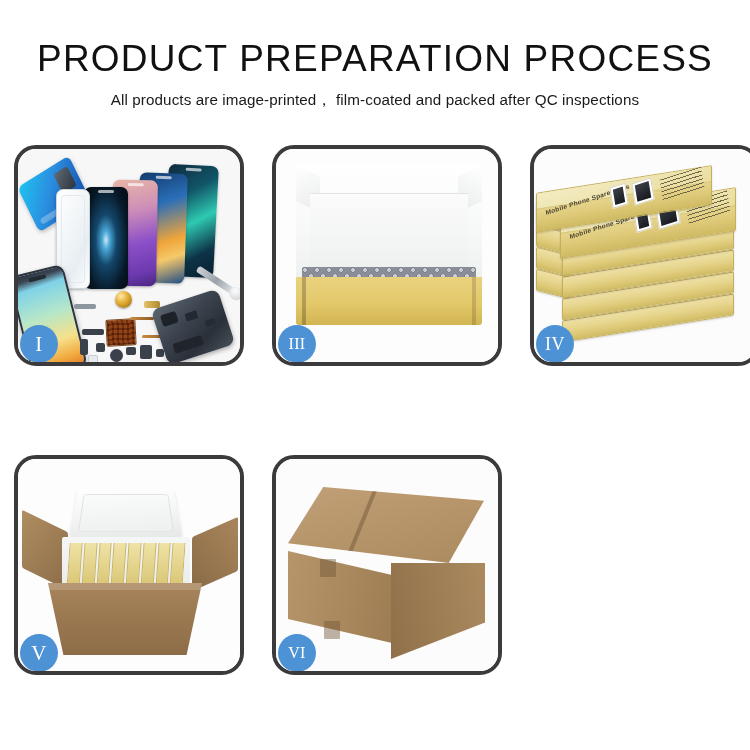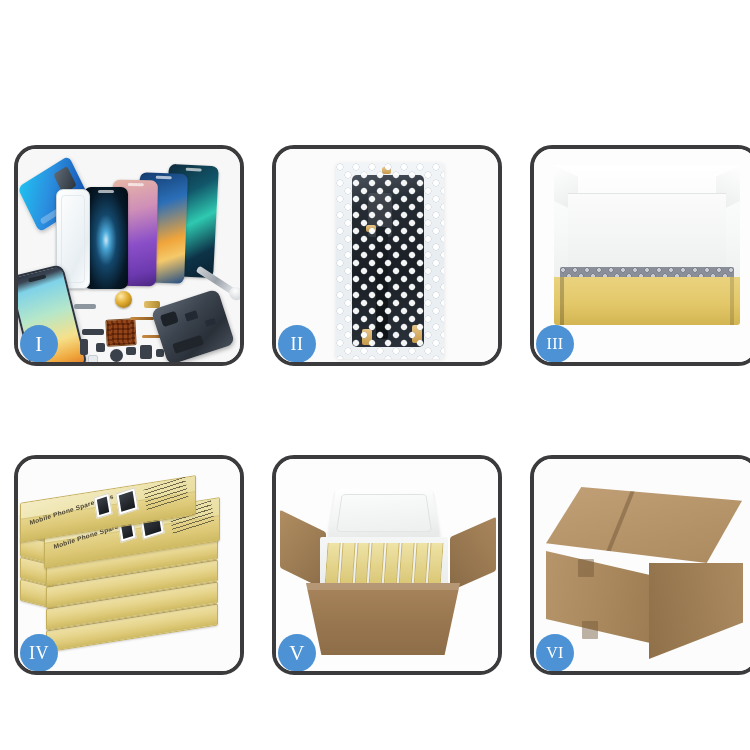--- a/index.html
+++ b/index.html
@@ -413,20 +413,24 @@
     position:absolute; width:16px; height:18px;
     background: rgba(110,86,55,.45);
     border-radius:1px;
   }
 </style>
 </head>
 <body>
 
 <div class="page">
 
+  <div class="header">
+    <div class="title">PRODUCT PREPARATION PROCESS</div>
+    <div class="subtitle">All products are image-printed， film-coated and packed after QC inspections</div>
+  </div>
 
   <div class="grid">
 
     <div class="panel p1">
       <div class="panel-canvas">
         <div class="bg"></div>
 
         <div class="blueplate"></div>
 
         <div class="scr s5">
@@ -461,36 +465,20 @@
         <div class="part wht" style="left:70px;top:206px;width:10px;height:14px;"></div>
         <div class="part" style="left:138px;top:200px;width:8px;height:8px;"></div>
         <div class="part lt" style="left:150px;top:176px;width:16px;height:5px;"></div>
 
         <div class="housing"></div>
         <div class="driver"></div>
       </div>
       <div class="badge">I</div>
     </div>
 
-    <div class="panel p2">
-      <div class="panel-canvas">
-        <div class="bg"></div>
-        <div class="bubblebag">
-          <div class="innerpart">
-            <div class="strip"></div>
-          </div>
-          <div class="tape" style="left:46px;top:4px;width:9px;height:7px;"></div>
-          <div class="tape" style="left:30px;top:62px;width:10px;height:7px;"></div>
-          <div class="tape" style="left:26px;top:166px;width:10px;height:16px;"></div>
-          <div class="tape" style="left:76px;top:162px;width:10px;height:18px;"></div>
-          <div class="bubbles"></div>
-        </div>
-      </div>
-      <div class="badge wide">II</div>
-    </div>
 
     <div class="panel p3">
       <div class="panel-canvas">
         <div class="bg"></div>
         <div class="boxlid">
           <div class="flapL"></div>
           <div class="flapR"></div>
           <div class="face"></div>
         </div>
         <div class="greywrap"></div>

